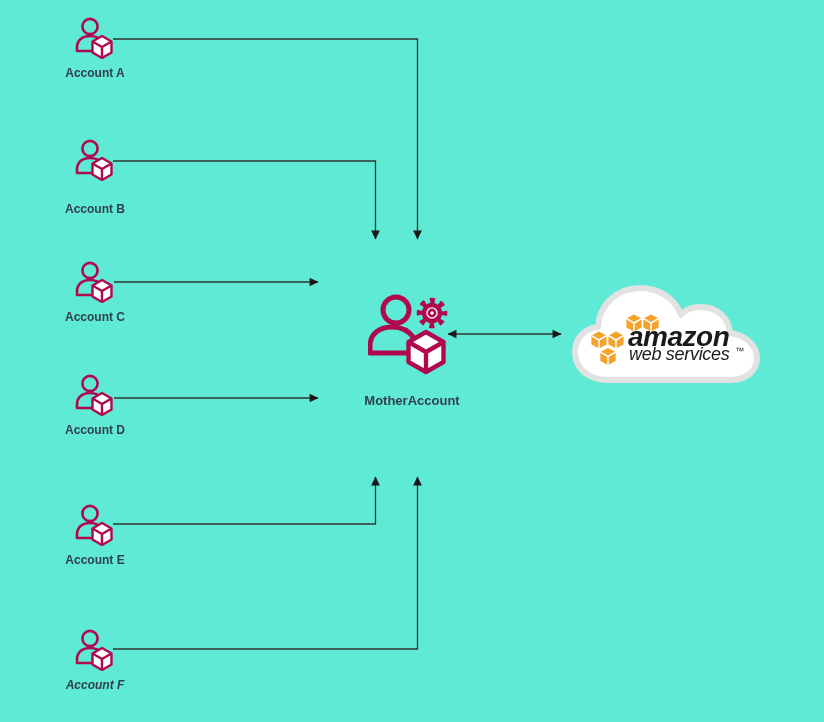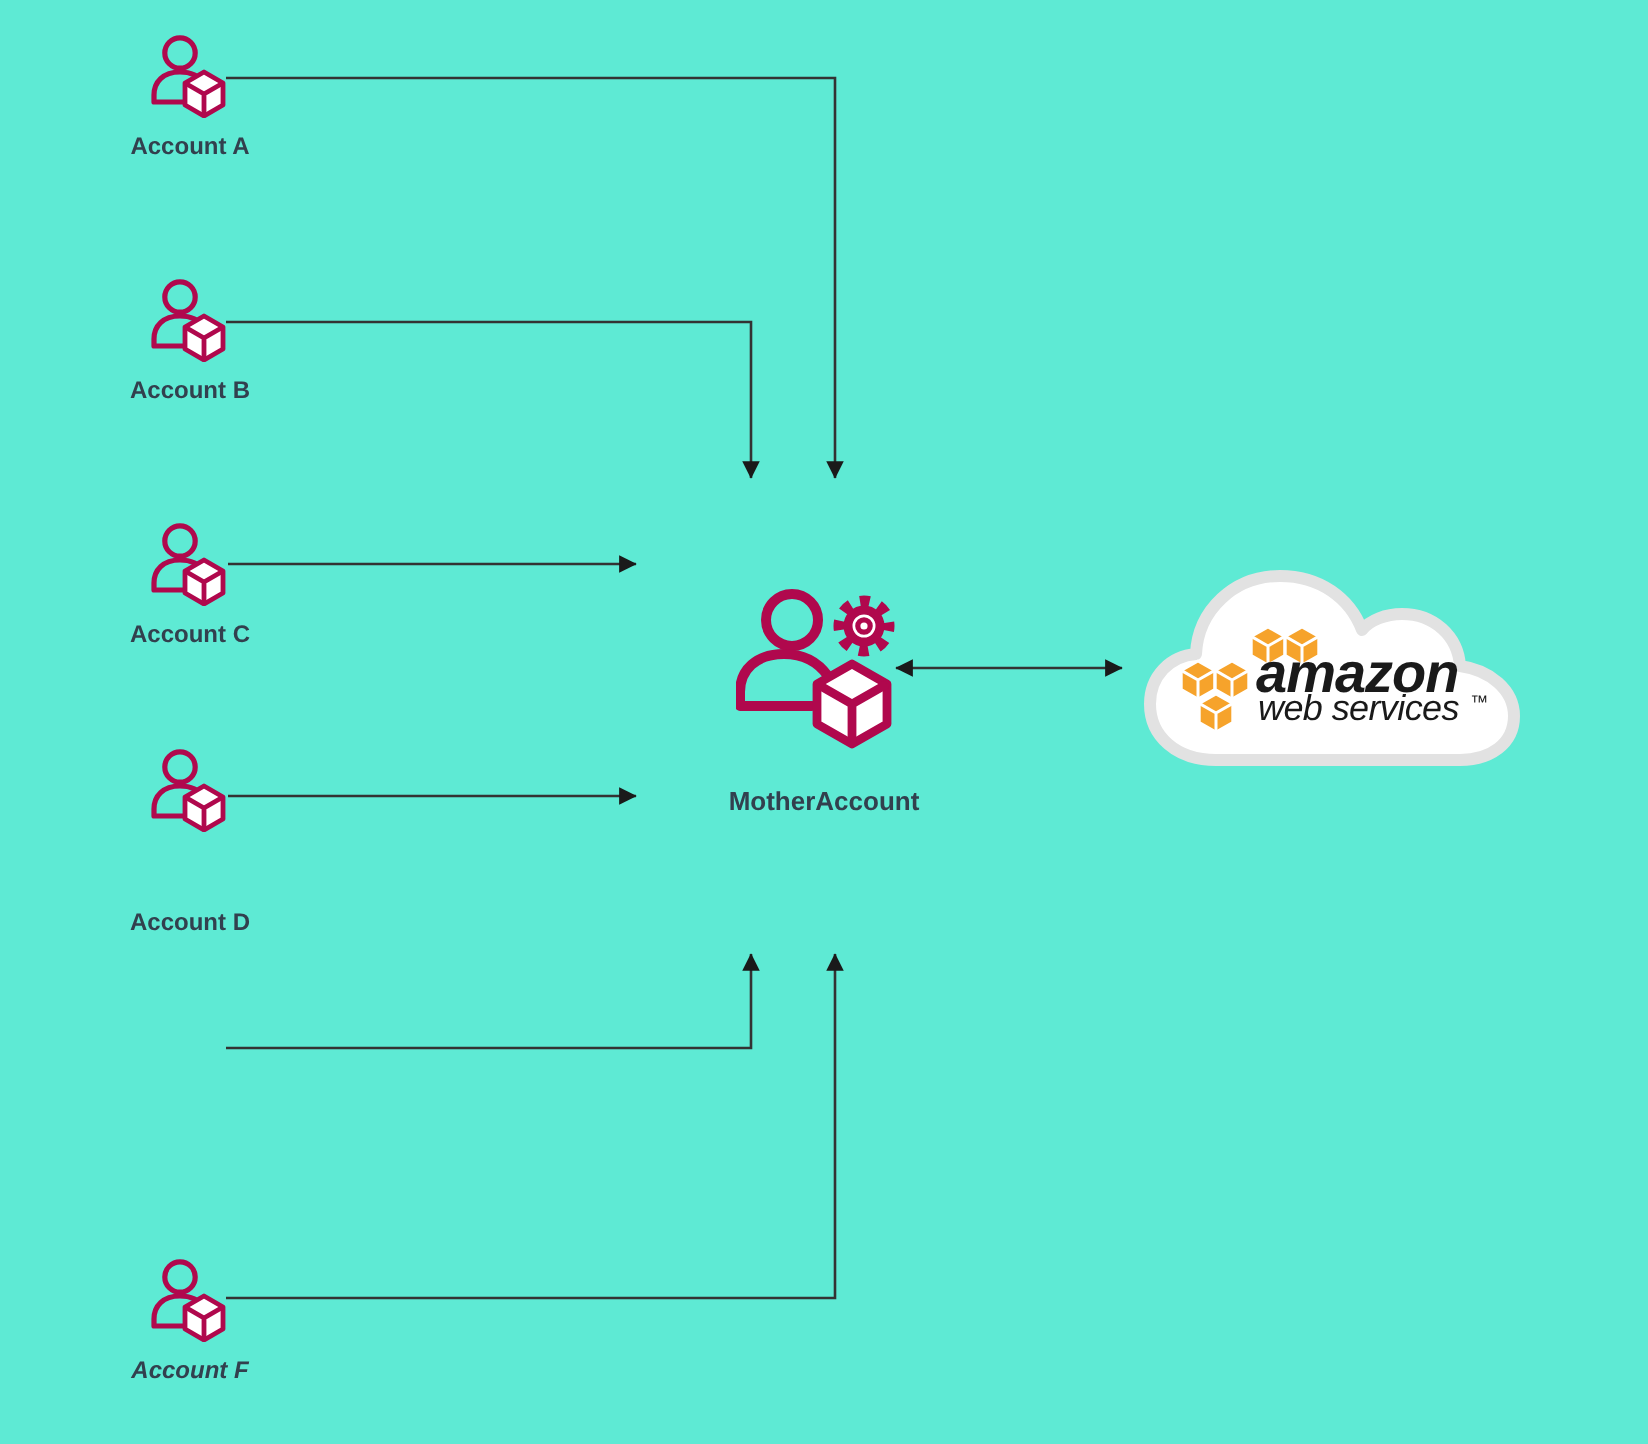--- a/index.html
+++ b/index.html
@@ -72,21 +72,21 @@
         <path d="M27,24.5 C24.5,21 20.5,19 15,19 C6.5,19 2,24 2,30.5 L2,34 L20,34"></path>
       </g>
       <g fill="#ffffff" stroke="#B0084D" stroke-width="2.4" stroke-linejoin="round">
         <polygon points="27,19 36.5,24.5 36.5,35.5 27,41 17.5,35.5 17.5,24.5"></polygon>
         <path fill="none" d="M17.5,24.5 L27,30 L36.5,24.5 M27,30 L27,41"></path>
       </g>
     </svg>
     <div class="label">Account A</div>
   </div>
 
-  <div class="node acct-node" style="left:35px; top:139px;">
+  <div class="node acct-node" style="left:35px; top:139px;gap:14px;">
     <svg width="40" height="42" viewBox="0 0 40 42">
       <g fill="none" stroke="#B0084D" stroke-width="2.6" stroke-linecap="round" stroke-linejoin="round">
         <circle cx="15" cy="9.5" r="7.6"></circle>
         <path d="M27,24.5 C24.5,21 20.5,19 15,19 C6.5,19 2,24 2,30.5 L2,34 L20,34"></path>
       </g>
       <g fill="#ffffff" stroke="#B0084D" stroke-width="2.4" stroke-linejoin="round">
         <polygon points="27,19 36.5,24.5 36.5,35.5 27,41 17.5,35.5 17.5,24.5"></polygon>
         <path fill="none" d="M17.5,24.5 L27,30 L36.5,24.5 M27,30 L27,41"></path>
       </g>
     </svg>
@@ -100,34 +100,47 @@
         <path d="M27,24.5 C24.5,21 20.5,19 15,19 C6.5,19 2,24 2,30.5 L2,34 L20,34"></path>
       </g>
       <g fill="#ffffff" stroke="#B0084D" stroke-width="2.4" stroke-linejoin="round">
         <polygon points="27,19 36.5,24.5 36.5,35.5 27,41 17.5,35.5 17.5,24.5"></polygon>
         <path fill="none" d="M17.5,24.5 L27,30 L36.5,24.5 M27,30 L27,41"></path>
       </g>
     </svg>
     <div class="label">Account C</div>
   </div>
 
-  <div class="node acct-node" style="left:35px; top:374px;gap:31px;">
+  <div class="node acct-node" style="left:35px; top:374px;">
     <svg width="40" height="42" viewBox="0 0 40 42">
       <g fill="none" stroke="#B0084D" stroke-width="2.6" stroke-linecap="round" stroke-linejoin="round">
         <circle cx="15" cy="9.5" r="7.6"></circle>
         <path d="M27,24.5 C24.5,21 20.5,19 15,19 C6.5,19 2,24 2,30.5 L2,34 L20,34"></path>
       </g>
       <g fill="#ffffff" stroke="#B0084D" stroke-width="2.4" stroke-linejoin="round">
         <polygon points="27,19 36.5,24.5 36.5,35.5 27,41 17.5,35.5 17.5,24.5"></polygon>
         <path fill="none" d="M17.5,24.5 L27,30 L36.5,24.5 M27,30 L27,41"></path>
       </g>
     </svg>
     <div class="label">Account D</div>
   </div>
 
+  <div class="node acct-node" style="left:35px; top:504px;">
+    <svg width="40" height="42" viewBox="0 0 40 42">
+      <g fill="none" stroke="#B0084D" stroke-width="2.6" stroke-linecap="round" stroke-linejoin="round">
+        <circle cx="15" cy="9.5" r="7.6"></circle>
+        <path d="M27,24.5 C24.5,21 20.5,19 15,19 C6.5,19 2,24 2,30.5 L2,34 L20,34"></path>
+      </g>
+      <g fill="#ffffff" stroke="#B0084D" stroke-width="2.4" stroke-linejoin="round">
+        <polygon points="27,19 36.5,24.5 36.5,35.5 27,41 17.5,35.5 17.5,24.5"></polygon>
+        <path fill="none" d="M17.5,24.5 L27,30 L36.5,24.5 M27,30 L27,41"></path>
+      </g>
+    </svg>
+    <div class="label">Account E</div>
+  </div>
 
   <div class="node acct-node" style="left:35px; top:629px;font-style:italic;">
     <svg width="40" height="42" viewBox="0 0 40 42">
       <g fill="none" stroke="#B0084D" stroke-width="2.6" stroke-linecap="round" stroke-linejoin="round">
         <circle cx="15" cy="9.5" r="7.6"></circle>
         <path d="M27,24.5 C24.5,21 20.5,19 15,19 C6.5,19 2,24 2,30.5 L2,34 L20,34"></path>
       </g>
       <g fill="#ffffff" stroke="#B0084D" stroke-width="2.4" stroke-linejoin="round">
         <polygon points="27,19 36.5,24.5 36.5,35.5 27,41 17.5,35.5 17.5,24.5"></polygon>
         <path fill="none" d="M17.5,24.5 L27,30 L36.5,24.5 M27,30 L27,41"></path>

